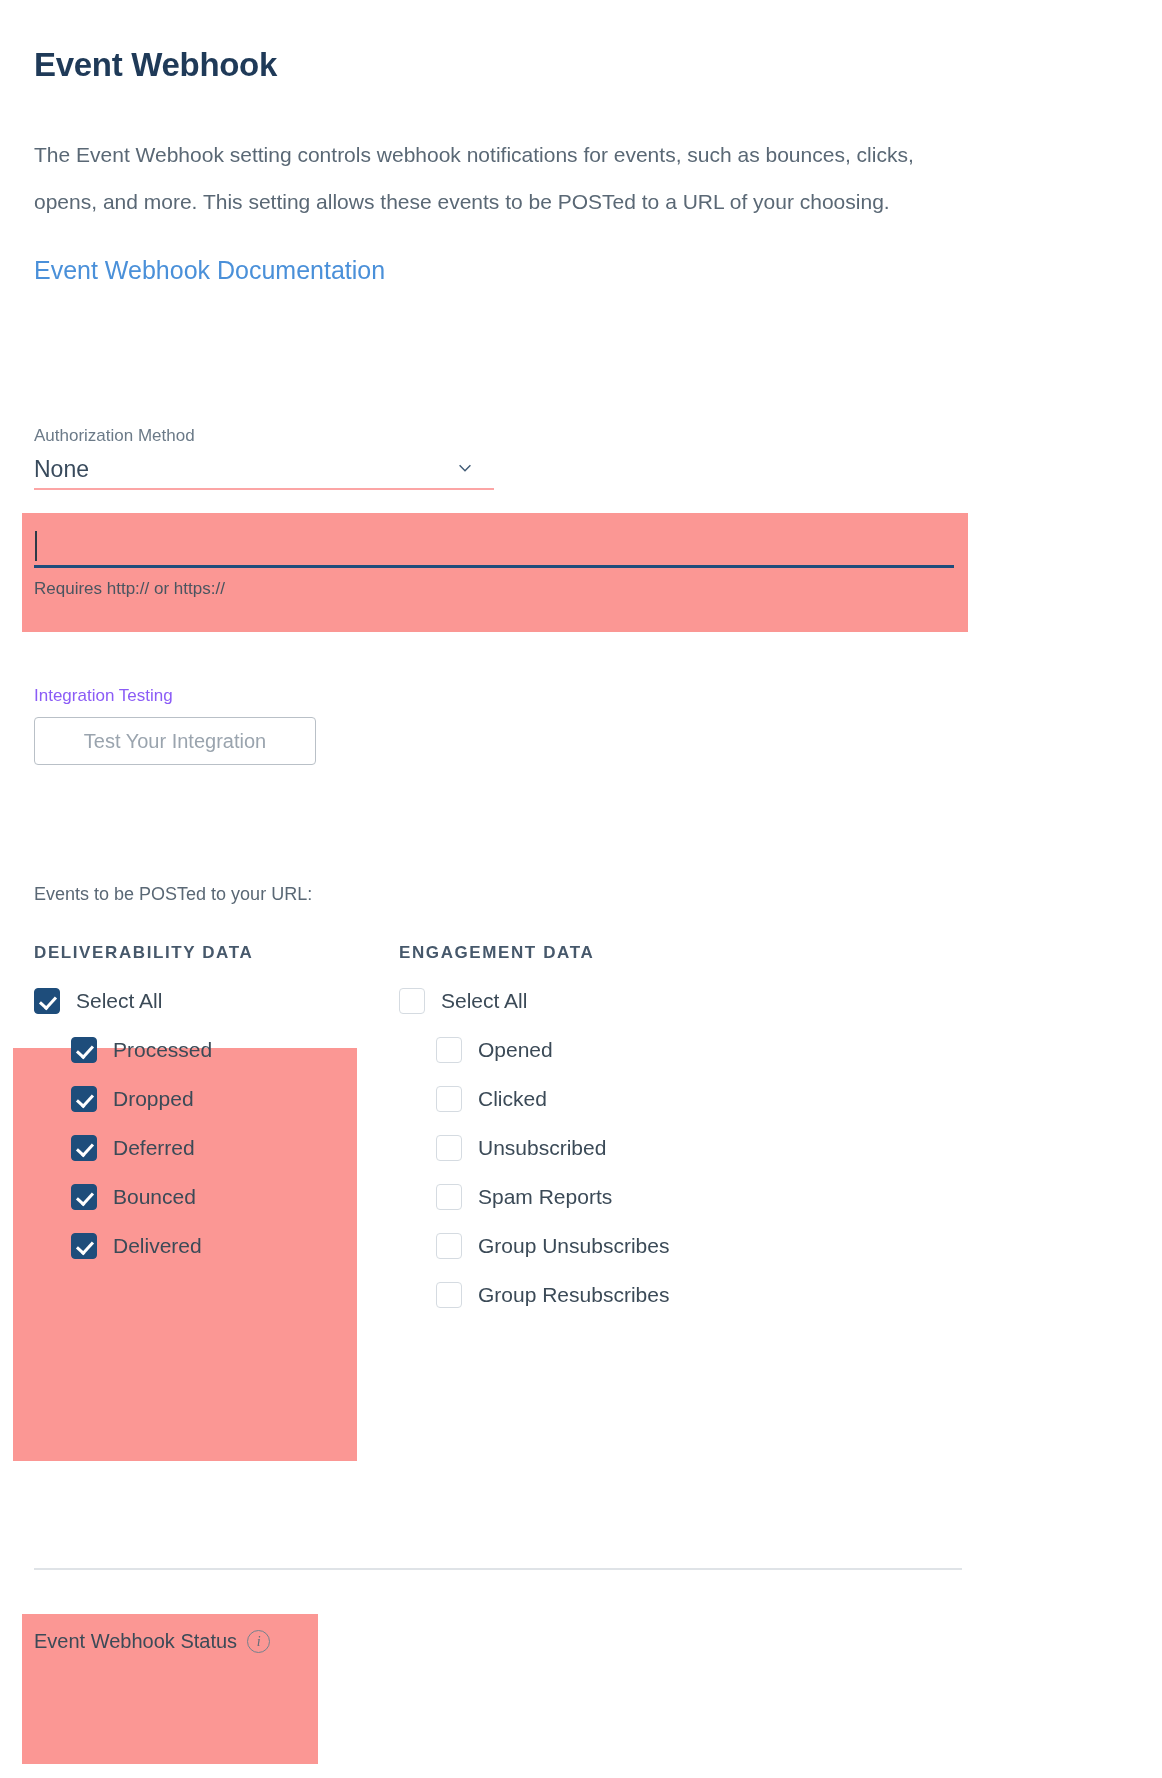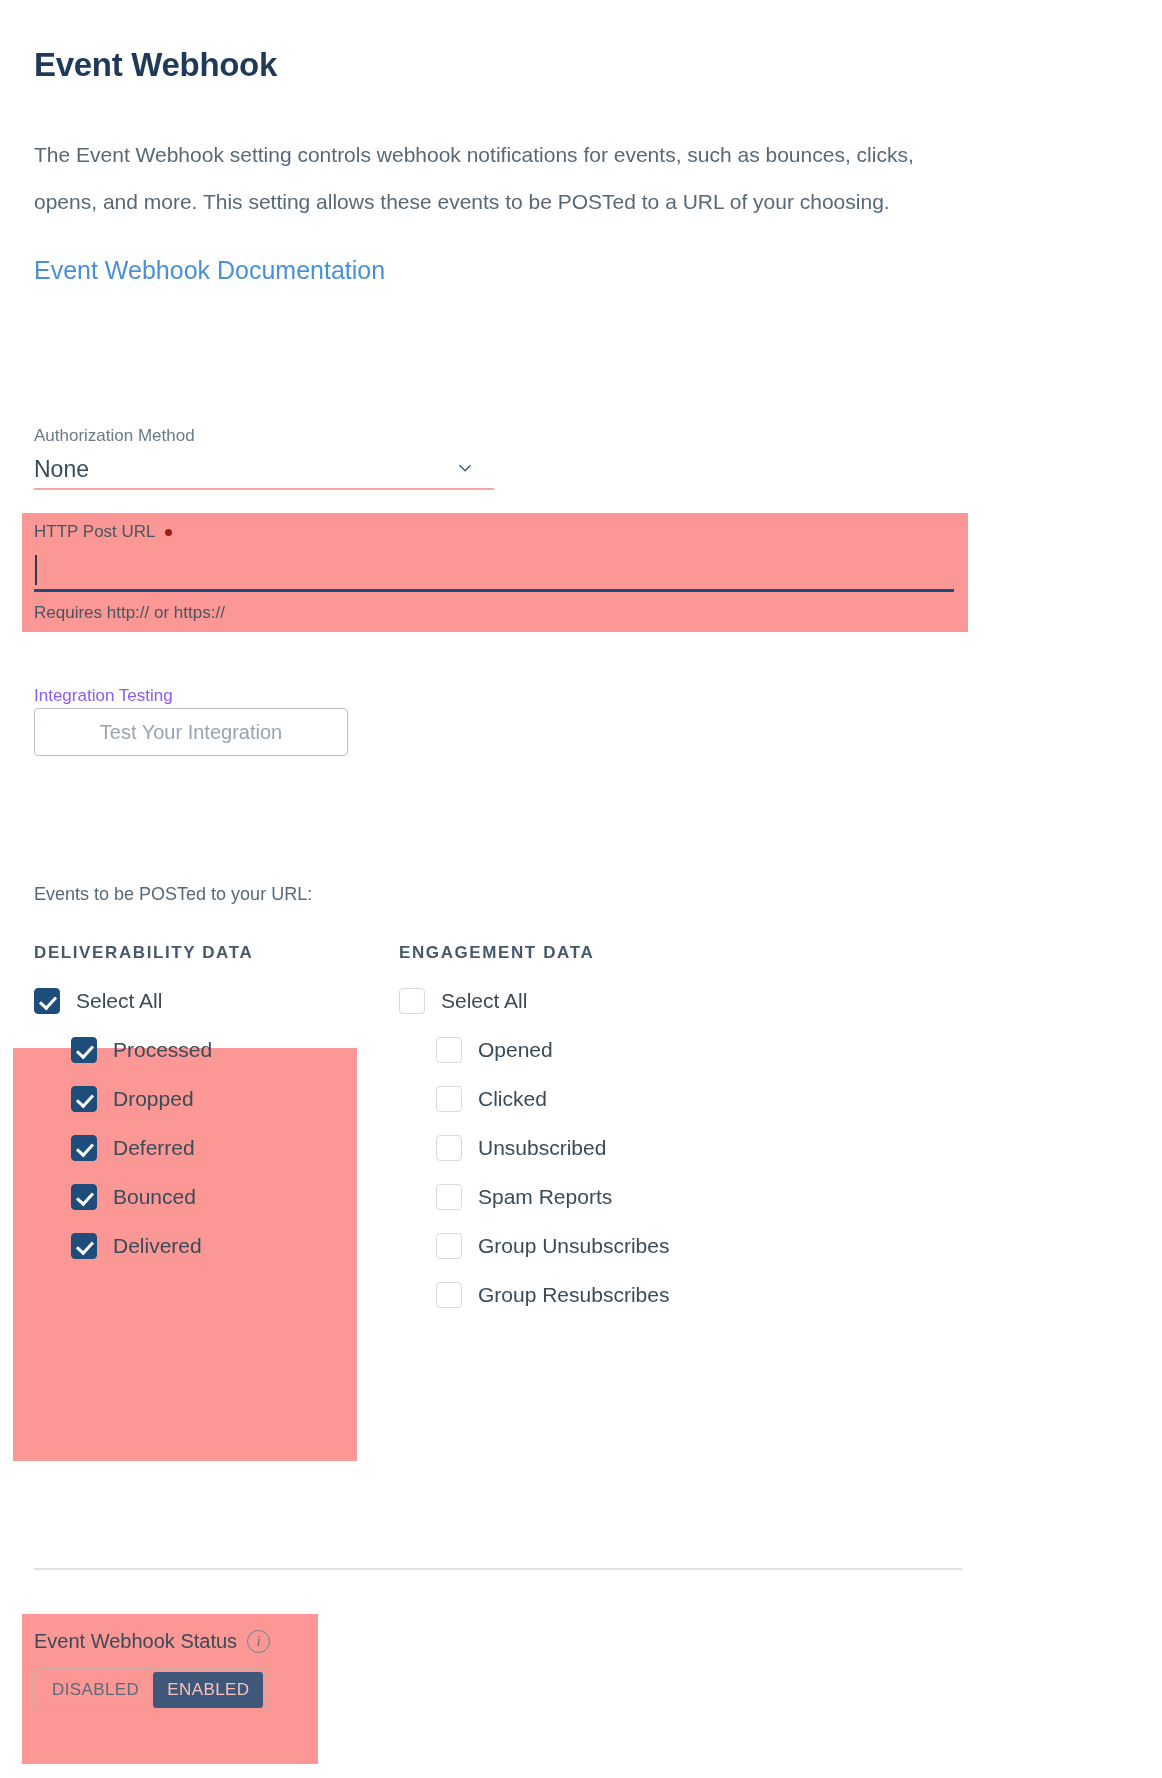--- a/index.html
+++ b/index.html
@@ -143,21 +143,22 @@
     position: absolute;
     left: 34px;
     top: 684px;
   }
   .integration-label {
     font-size: 17px;
     color: #8b5cf6;
     line-height: 24px;
   }
   .test-button {
-    width: 314px;
+    margin-top: 9px;
+    width: 282px;
     height: 48px;
     border: 1px solid #b9c0c7;
     border-radius: 4px;
     background: #ffffff;
     font-family: "Liberation Sans", sans-serif;
     font-size: 20px;
     color: #9aa4ae;
     cursor: pointer;
     display: flex;
     align-items: center;
@@ -311,24 +312,20 @@
     <div class="field-label">Authorization Method</div>
     <div class="select-row">
       <span class="select-value">None</span>
       <svg class="chevron" viewBox="0 0 20 20">
         <path d="M4 7 L10 13 L16 7" fill="none" stroke="#3f5a75" stroke-width="1.6"></path>
       </svg>
     </div>
   </div>
 
   <div class="url-block">
-    <div class="url-label">
-      <span>HTTP Post URL</span>
-      <span class="req-dot"></span>
-    </div>
     <div class="url-input-line">
       <span class="caret"></span>
     </div>
     <div class="url-help">Requires http:// or https://</div>
   </div>
 
   <div class="integration-block">
     <div class="integration-label">Integration Testing</div>
     <button class="test-button">Test Your Integration</button>
   </div>
@@ -399,19 +396,15 @@
     </div>
   </div>
 
   <div class="divider"></div>
 
   <div class="status-block">
     <div class="status-label">
       <span>Event Webhook Status</span>
       <span class="info-icon">i</span>
     </div>
-    <div class="toggle-group">
-      <button class="toggle-btn">DISABLED</button>
-      <button class="toggle-btn active">ENABLED</button>
-    </div>
   </div>
 
 </div>
 
 </body></html>

